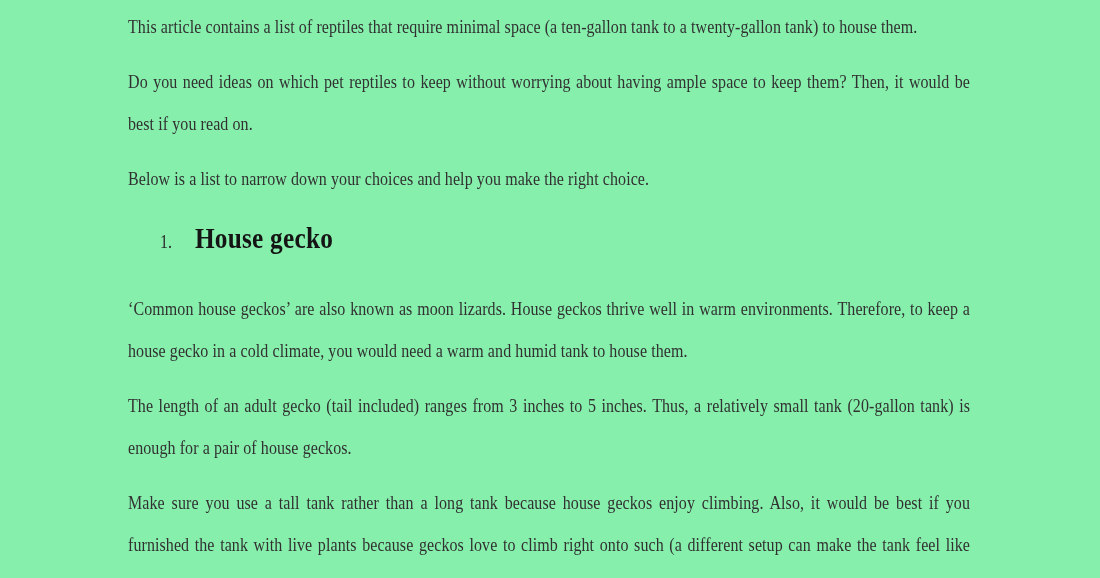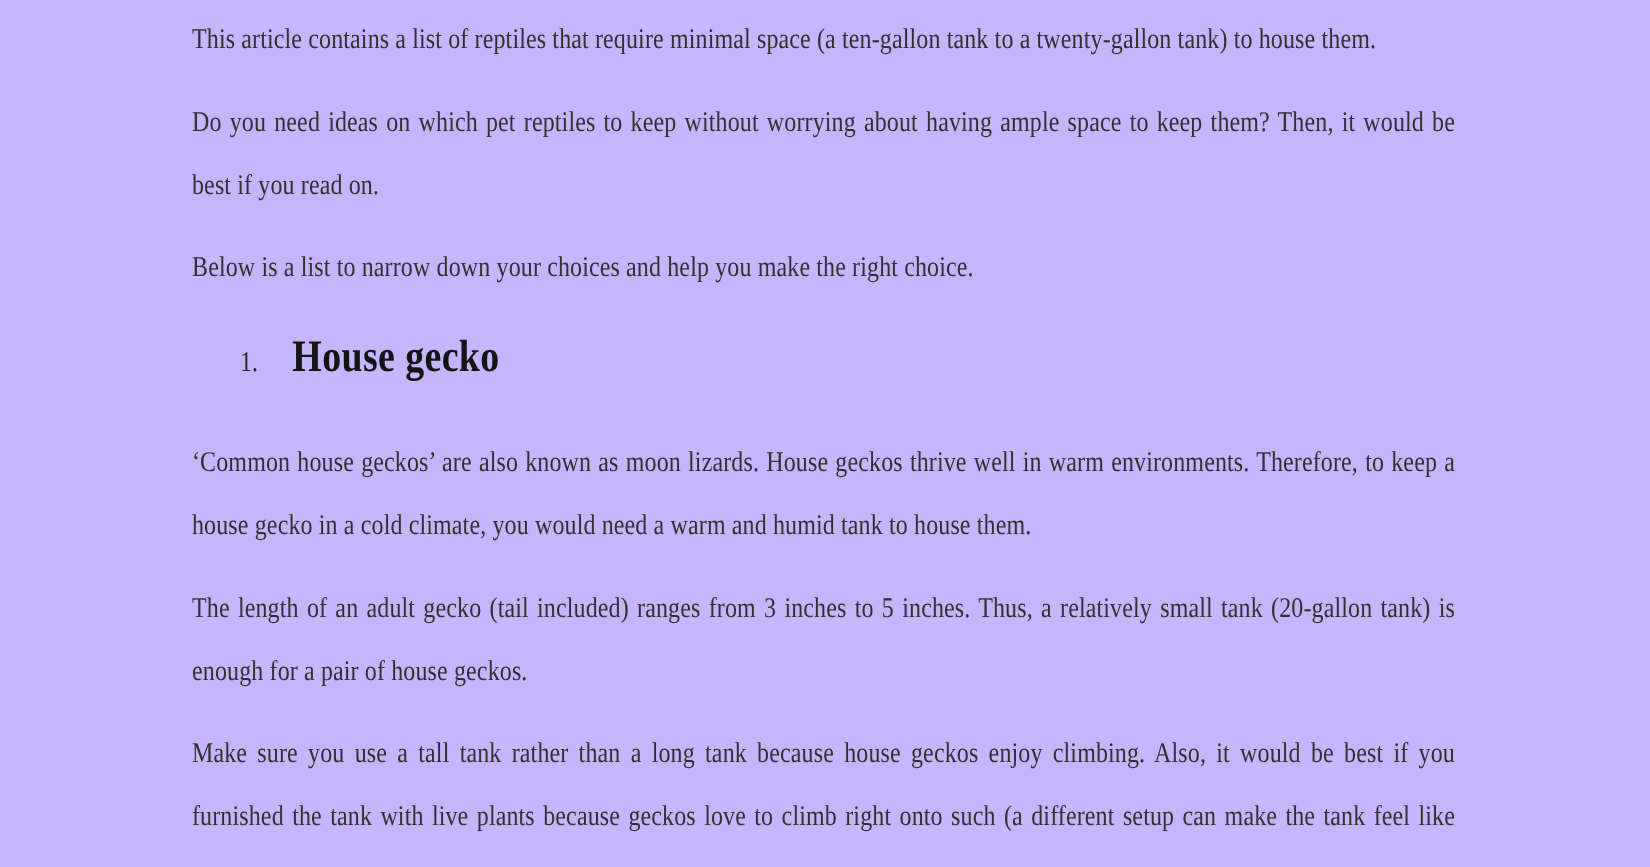--- a/index.html
+++ b/index.html
@@ -9,21 +9,21 @@
   }
   body {
     width: 1100px;
     height: 578px;
     overflow: hidden;
     position: relative;
   }
   .page {
     position: absolute;
     inset: 0;
-    background: #c4b5fd;
+    background: #86efac;
   }
   .content {
     position: absolute;
     left: 128px;
     top: 0;
     width: 1000px;
     transform: scaleX(0.842);
     transform-origin: 0 0;
     padding-top: 6px;
     color: #313131;

